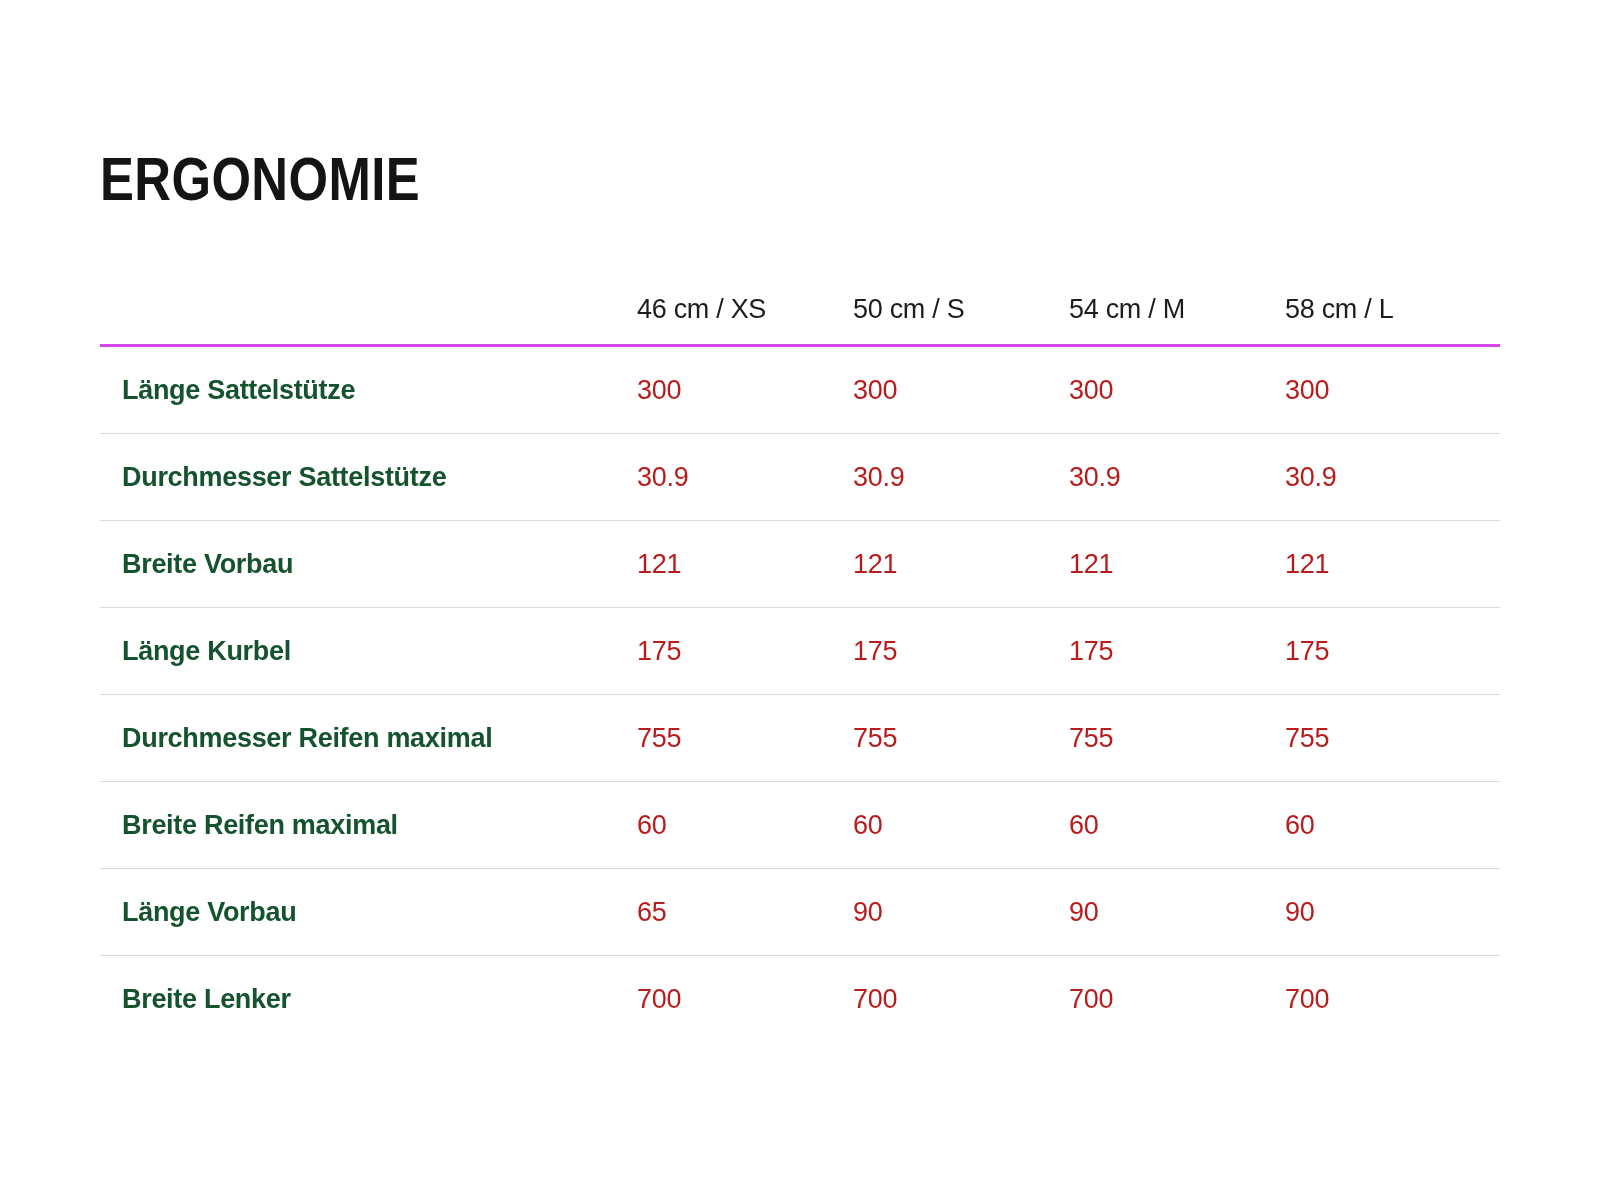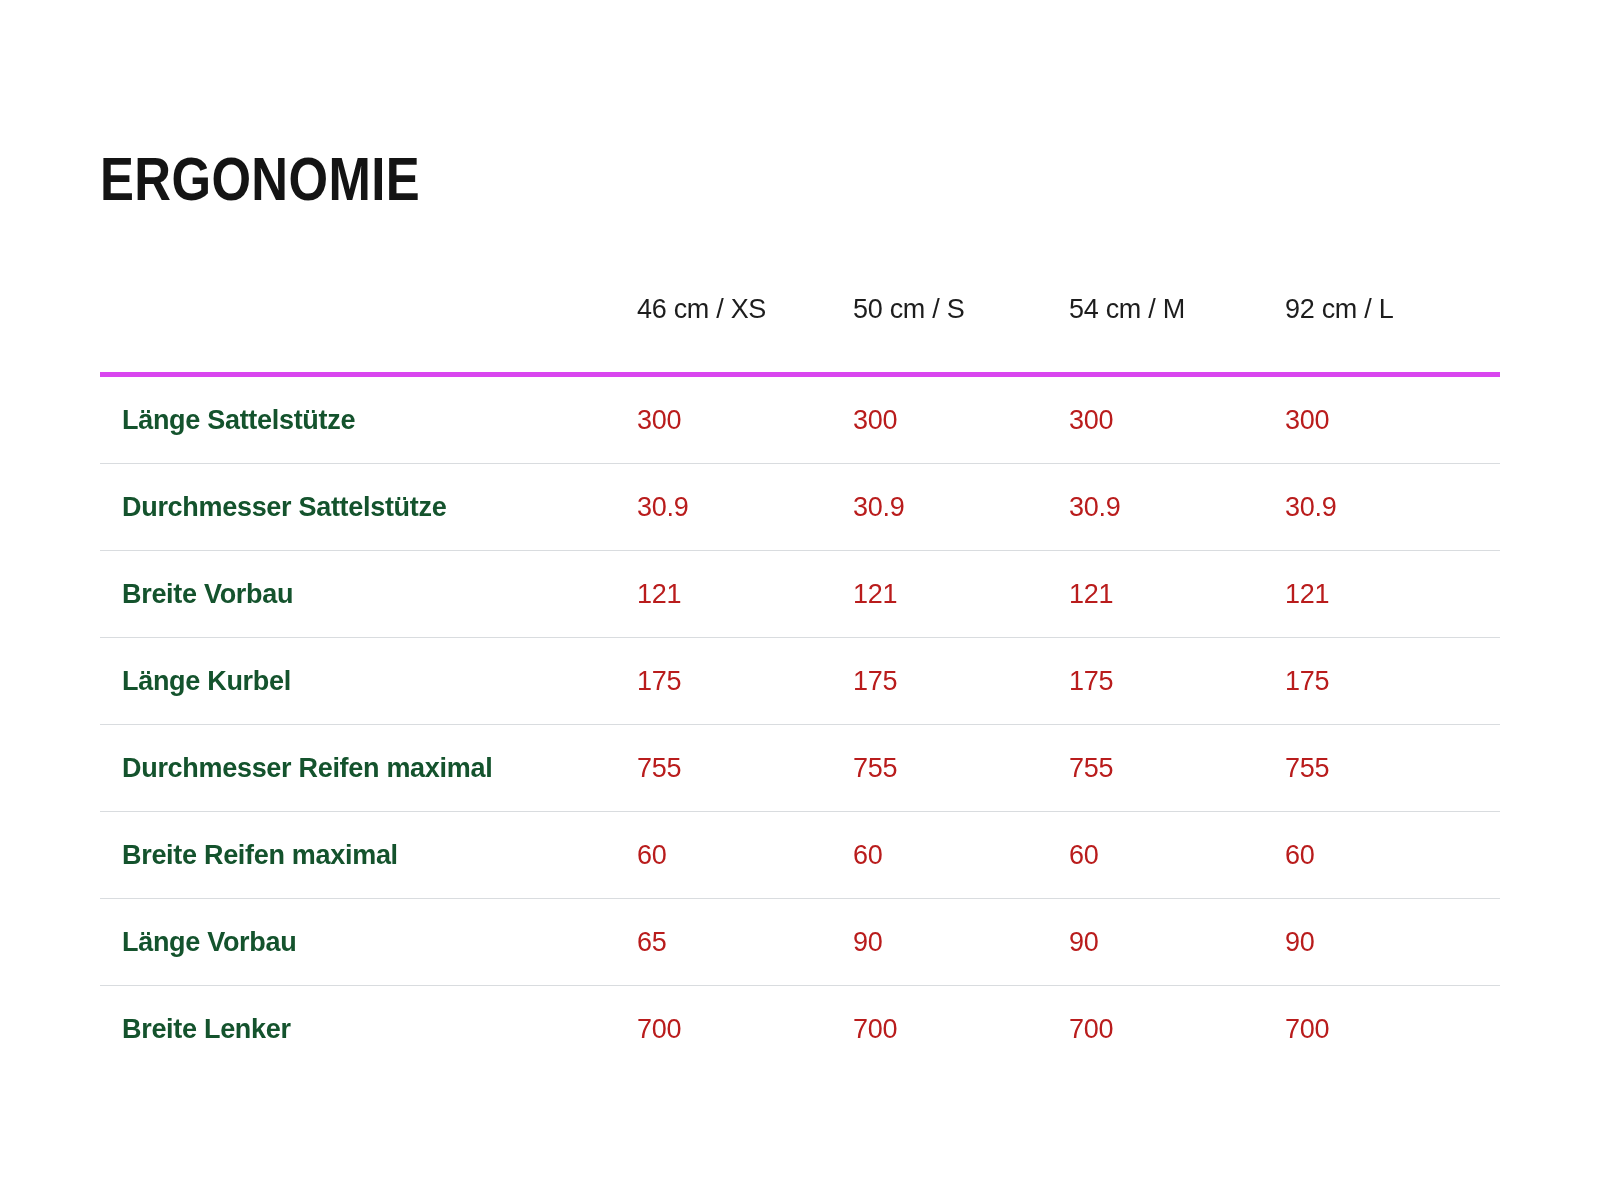--- a/index.html
+++ b/index.html
@@ -37,22 +37,22 @@
     margin-top: 84px;
     width: 100%;
   }
   .grid-row {
     display: grid;
     grid-template-columns: 537px 216px 216px 216px auto;
     align-items: center;
   }
   .thead {
     line-height: 30px;
-    padding-bottom: 48px;
-    border-bottom: 5px solid #d946ef;
+    padding-bottom: 20px;
+    border-bottom: 3px solid #d946ef;
     font-size: 27px;
     letter-spacing: -0.3px;
     color: #1d1d1d;
   }
   .trow {
     height: 87px;
     box-sizing: border-box;
     border-bottom: 1px solid #d9dcdf;
     font-size: 27px;
     letter-spacing: -0.3px;
@@ -81,21 +81,21 @@
   <div class="content">
 
     <h1 class="title">ERGONOMIE</h1>
 
     <div class="spec-table">
       <div class="grid-row thead" id="thead">
           <div class="header-cell label-cell"></div>
           <div class="header-cell">46 cm / XS</div>
           <div class="header-cell">50 cm / S</div>
           <div class="header-cell">54 cm / M</div>
-          <div class="header-cell">92 cm / L</div>
+          <div class="header-cell">58 cm / L</div>
         </div>
       <div id="tbody">
           <div class="grid-row trow">
             <div class="label-cell">Länge Sattelstütze</div>
             <div class="value-cell">300</div>
             <div class="value-cell">300</div>
             <div class="value-cell">300</div>
             <div class="value-cell">300</div>
           </div>
           <div class="grid-row trow">

